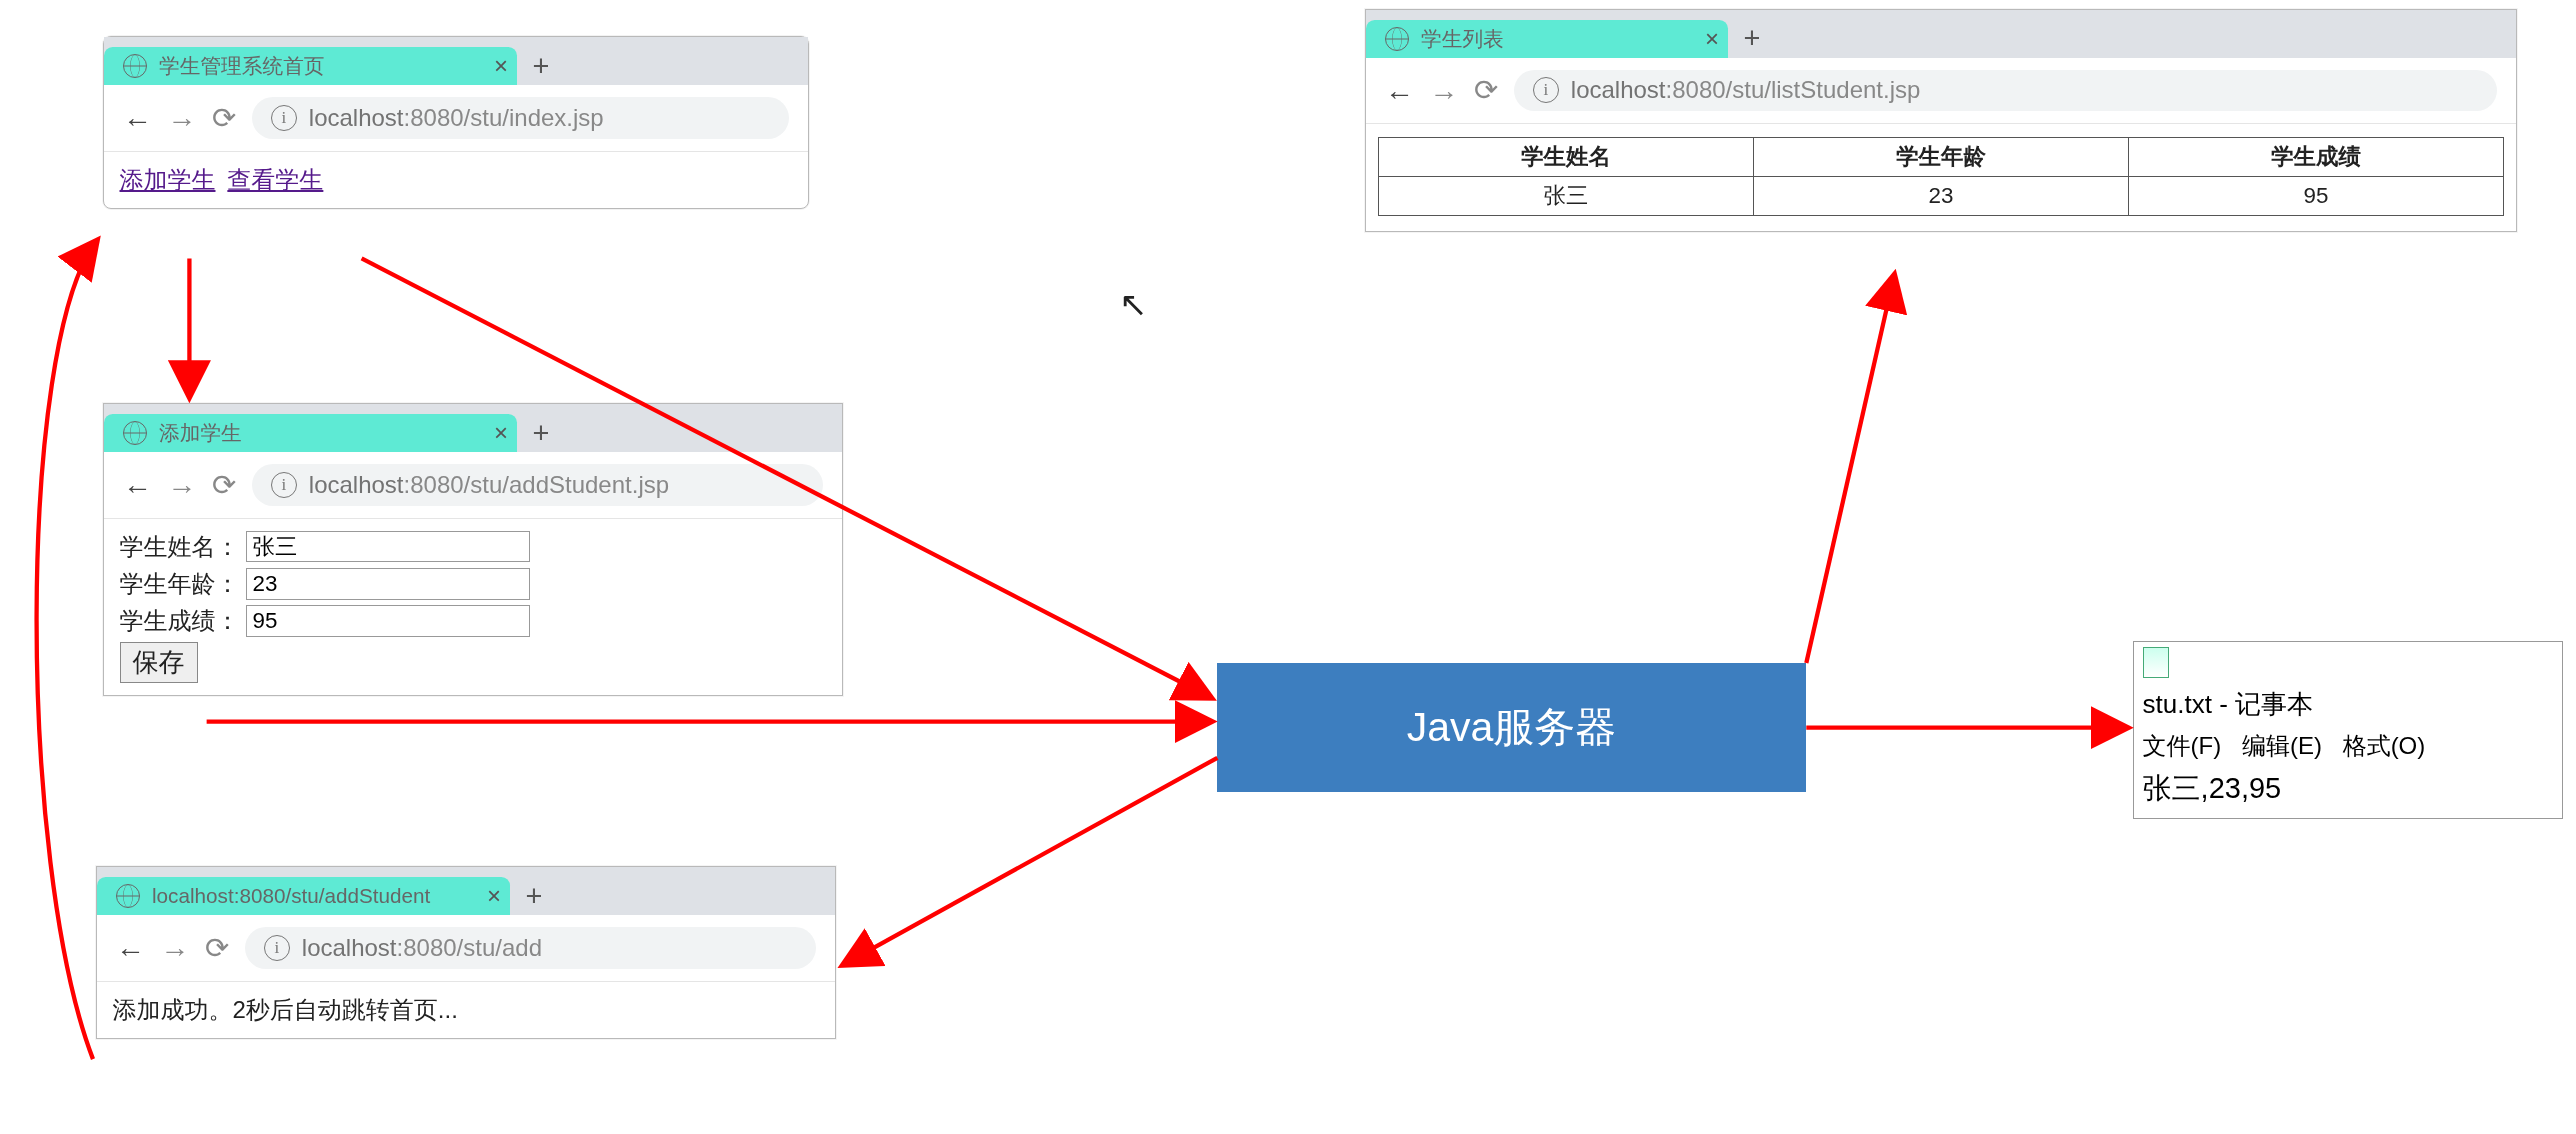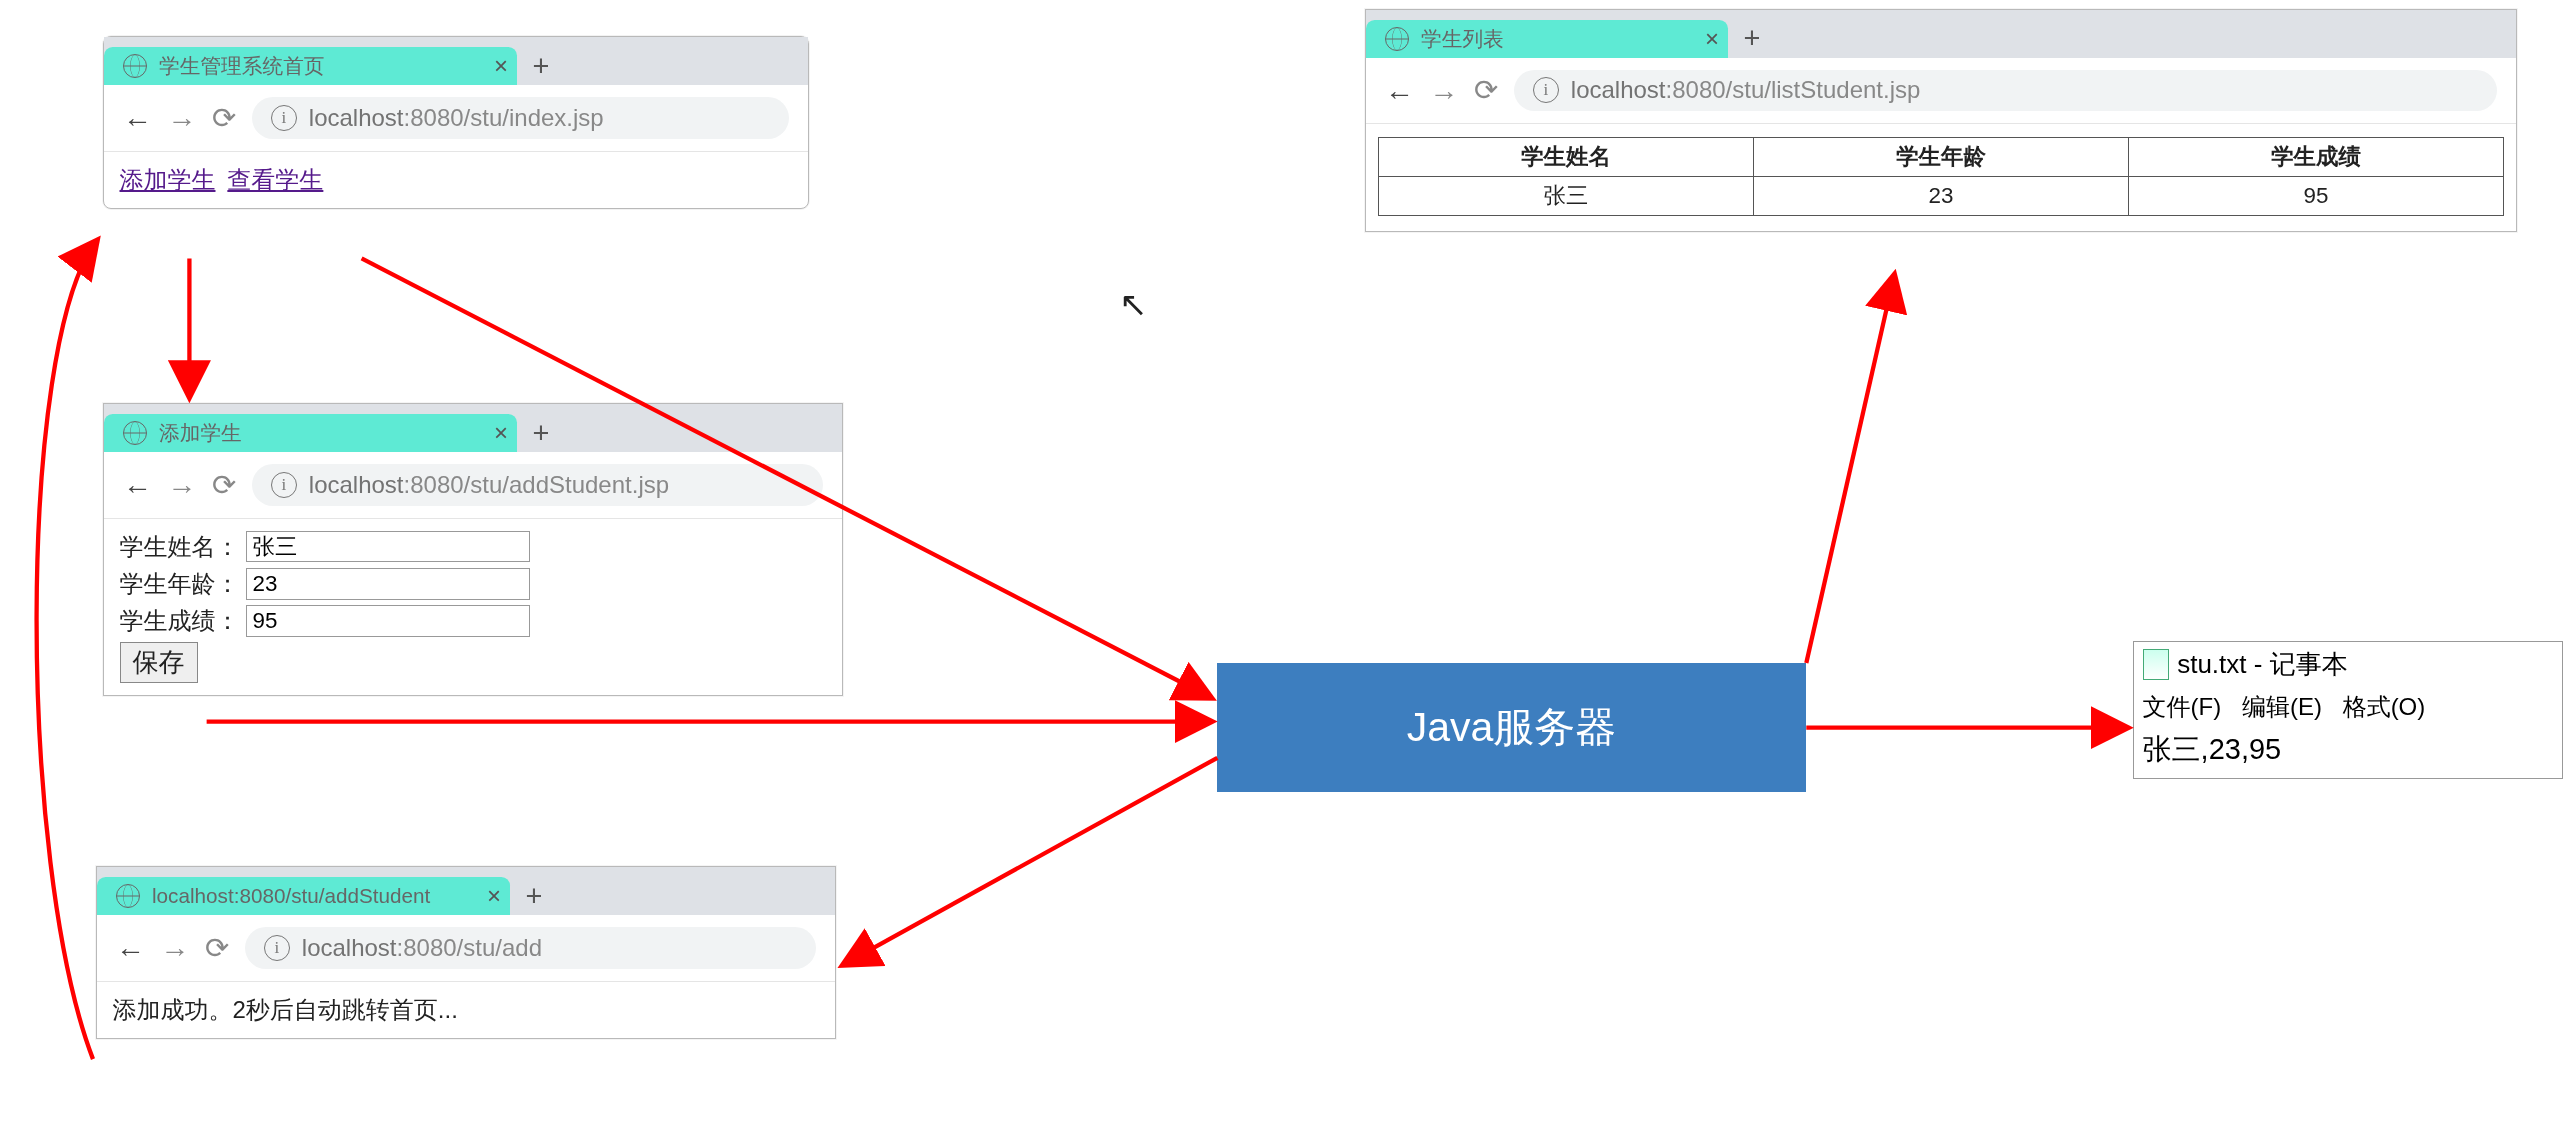--- a/index.html
+++ b/index.html
@@ -104,21 +104,21 @@
     font-size: 41px;
     display: flex; align-items: center; justify-content: center;
     border: 1.7px solid #3d7ebf;
   }
   .notepad {
     position: absolute;
     border: 1.7px solid #999;
     background: #fff;
     font-size: 26px;
   }
-  .notepad .title-row { display: flex; align-items: center; gap: 8.6px; padding: 5.2px 8.6px; }
+  .notepad .title-row { display: flex; align-items: flex-start; gap: 8.6px; padding: 5.2px 8.6px; flex-direction: column; }
   .notepad .menu-row { display: flex; gap: 20.7px; padding: 3.4px 8.6px; font-size: 24px; }
   .notepad .content-row { padding: 3.4px 8.6px 8.6px 8.6px; font-size: 29px; }
   .notepad .np-icon {
     width: 26px; height: 31px; border: 1.7px solid #4a7; background: linear-gradient(#cfe,#fff);
     position: relative; display: inline-block;
   }
   svg.arrows { position: absolute; inset: 0; width: 2576px; height: 1135px; pointer-events: none; }
   .cursor-icon { position: absolute; font-size: 34px; color: #222; }
 </style>
 </head>

